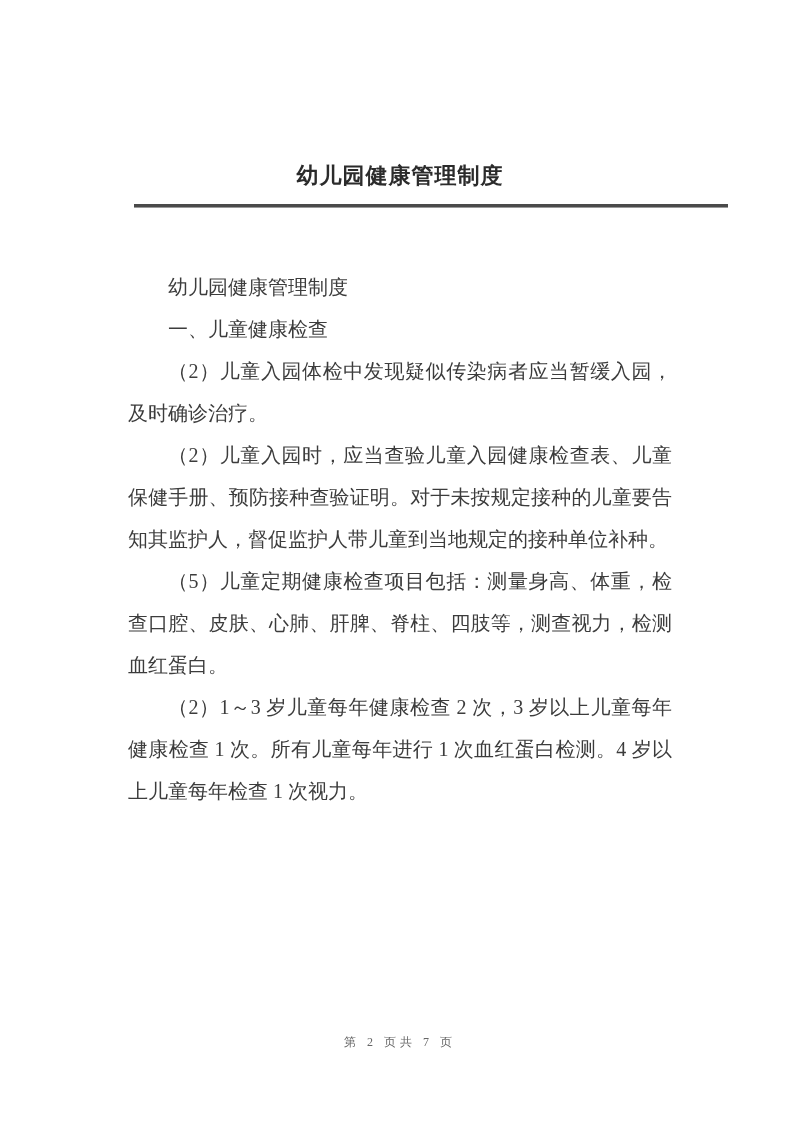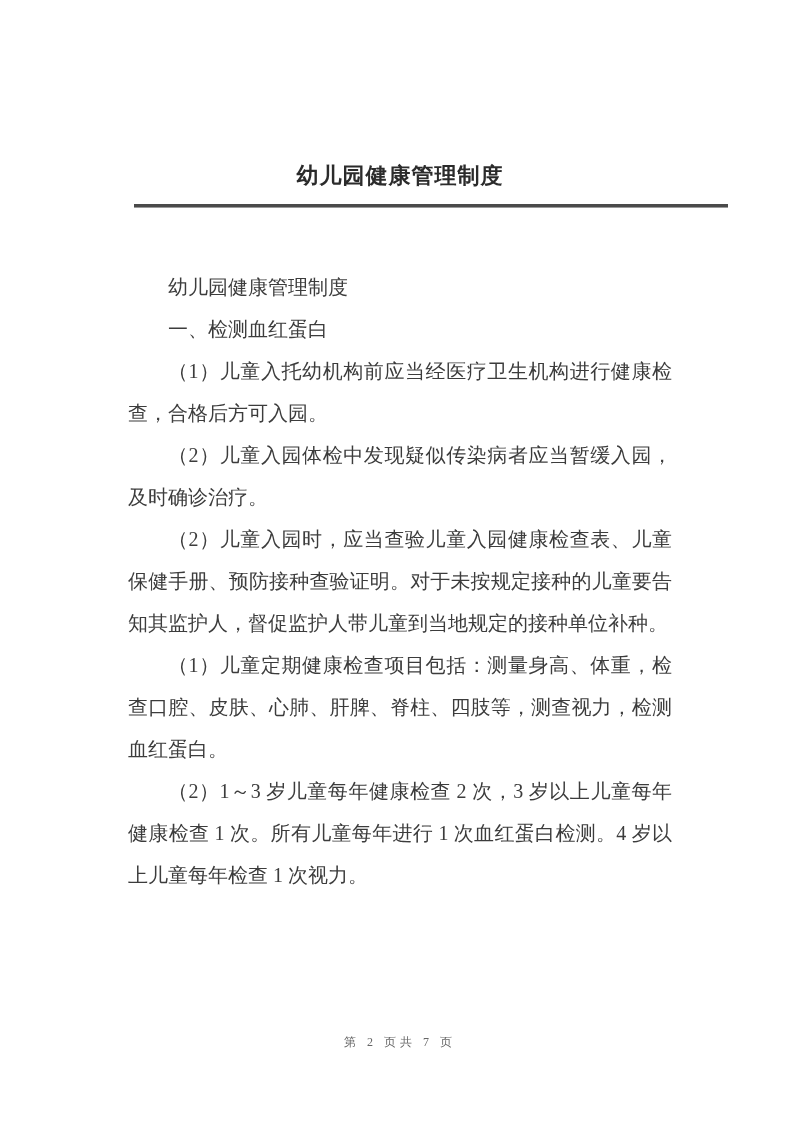--- a/index.html
+++ b/index.html
@@ -62,23 +62,22 @@
 <body>
 
 <div class="page">
 
   <h1 class="doc-title">幼儿园健康管理制度</h1>
 
   <div class="title-underline"></div>
 
   <div class="doc-body">
     <p>幼儿园健康管理制度</p>
-    <p>一、检测血红蛋白</p>
-    <p>（1）儿童入托幼机构前应当经医疗卫生机构进行健康检查，合格后方可入园。</p>
+    <p>一、儿童健康检查</p>
     <p>（2）儿童入园体检中发现疑似传染病者应当暂缓入园，及时确诊治疗。</p>
     <p>（2）儿童入园时，应当查验儿童入园健康检查表、儿童保健手册、预防接种查验证明。对于未按规定接种的儿童要告知其监护人，督促监护人带儿童到当地规定的接种单位补种。</p>
-    <p>（1）儿童定期健康检查项目包括：测量身高、体重，检查口腔、皮肤、心肺、肝脾、脊柱、四肢等，测查视力，检测血红蛋白。</p>
+    <p>（5）儿童定期健康检查项目包括：测量身高、体重，检查口腔、皮肤、心肺、肝脾、脊柱、四肢等，测查视力，检测血红蛋白。</p>
     <p>（2）1～3 岁儿童每年健康检查 2 次，3 岁以上儿童每年健康检查 1 次。所有儿童每年进行 1 次血红蛋白检测。4 岁以上儿童每年检查 1 次视力。</p>
   </div>
 
   <div class="page-footer">第 2 页共 7 页</div>
 
 </div>
 
 </body></html>

